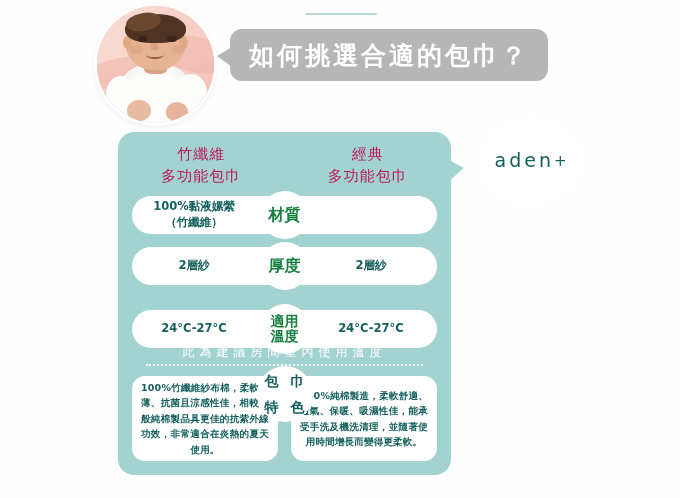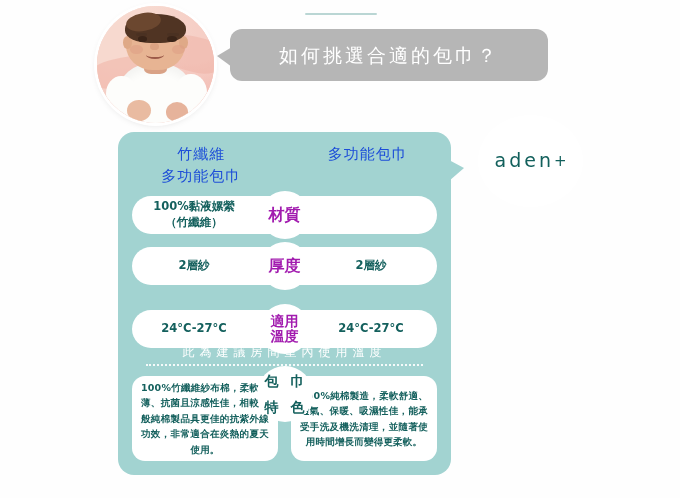--- a/index.html
+++ b/index.html
@@ -101,21 +101,21 @@
     background:#b6b6b6;border-radius:12px;
     display:flex;align-items:center;justify-content:center;
   }
   .title-bubble .tail{
     position:absolute;left:-13px;top:18px;width:0;height:0;
     border-top:9px solid transparent;
     border-bottom:11px solid transparent;
     border-right:15px solid #b6b6b6;
   }
   .title-text{
-    color:#ffffff;font-size:19px;letter-spacing:3px;font-weight:400;
+    color:#ffffff;font-size:25px;letter-spacing:3px;font-weight:700;
     white-space:nowrap;line-height:1;
   }
 
   
   .logo{
     position:absolute;left:478px;top:115px;width:105px;height:92px;
     background:#ffffff;border-radius:50%;
     display:flex;flex-direction:row;align-items:center;justify-content:center;
     color:#12605c;
   }
@@ -135,21 +135,21 @@
     border-bottom:13px solid transparent;
     border-left:15px solid #a2d3d1;
   }
 
   
   .col-heads{
     position:absolute;left:0;top:12px;width:100%;height:52px;
     display:flex;
   }
   .col-head{
-    flex:1;text-align:center;color:#1d4ed8;font-size:15px;
+    flex:1;text-align:center;color:#be185d;font-size:15px;
     line-height:1.45;letter-spacing:1px;
   }
 
   
   .row{
     position:absolute;left:14px;width:305px;height:38px;
   }
   .row .pill{
     position:absolute;inset:0;background:#ffffff;border-radius:19px;
   }
@@ -159,21 +159,21 @@
     text-align:center;color:#14605d;font-size:11.5px;line-height:1.35;
     font-weight:700;
   }
   .row .cellL{left:0;width:124px;}
   .row .cellR{right:4px;width:124px;}
 
   .badge{
     position:absolute;left:50%;transform:translateX(-50%);
     background:#ffffff;border-radius:50%;
     display:flex;align-items:center;justify-content:center;
-    color:#a21caf;font-weight:700;
+    color:#15803d;font-weight:700;
     box-shadow:0 0 0 2px #ffffff;
   }
   .badge-2{
     width:44px;height:44px;top:-3px;font-size:16px;letter-spacing:0;
   }
   .badge-stack{
     width:46px;height:46px;top:-4px;font-size:14px;
     flex-direction:column;line-height:1.05;
   }
 
@@ -263,20 +263,21 @@
 
   <div class="panel">
     <div class="panel-tail"></div>
 
     <div class="col-heads">
       <div class="col-head">
         <div>竹纖維</div>
         <div>多功能包巾</div>
       </div>
       <div class="col-head">
+        <div>經典</div>
         <div>多功能包巾</div>
       </div>
     </div>
 
     <div class="row row1">
       <div class="pill"></div>
       <div class="cellL">
         <div>
           <div>100%黏液嫘縈</div>
           <div>（竹纖維）</div>

